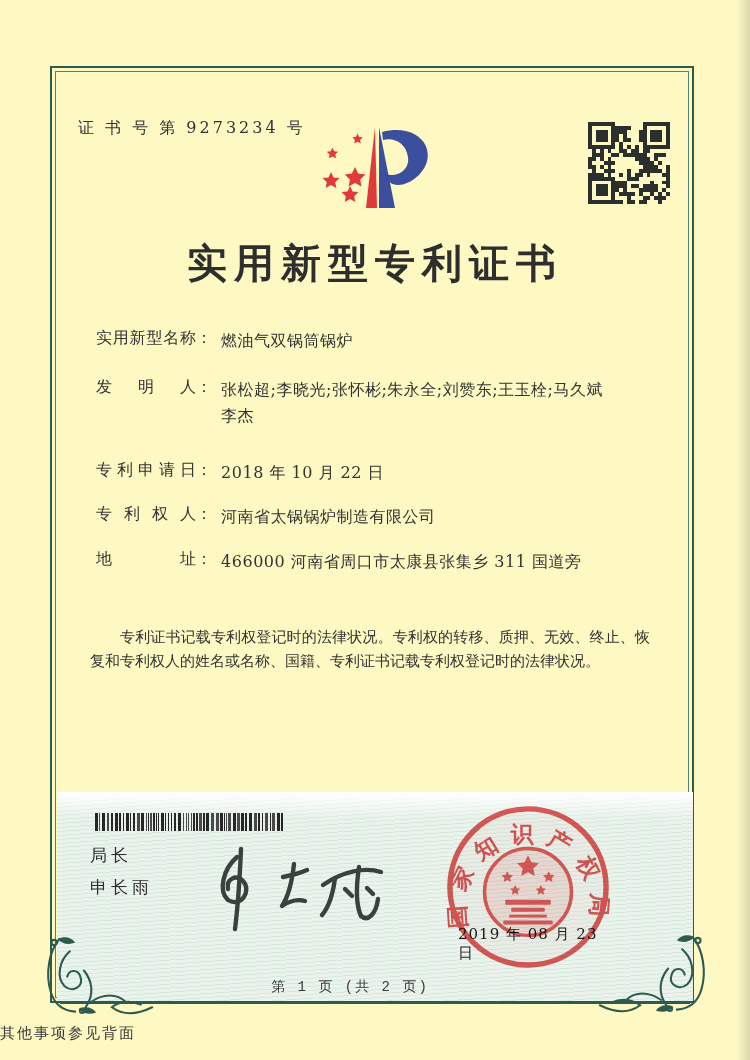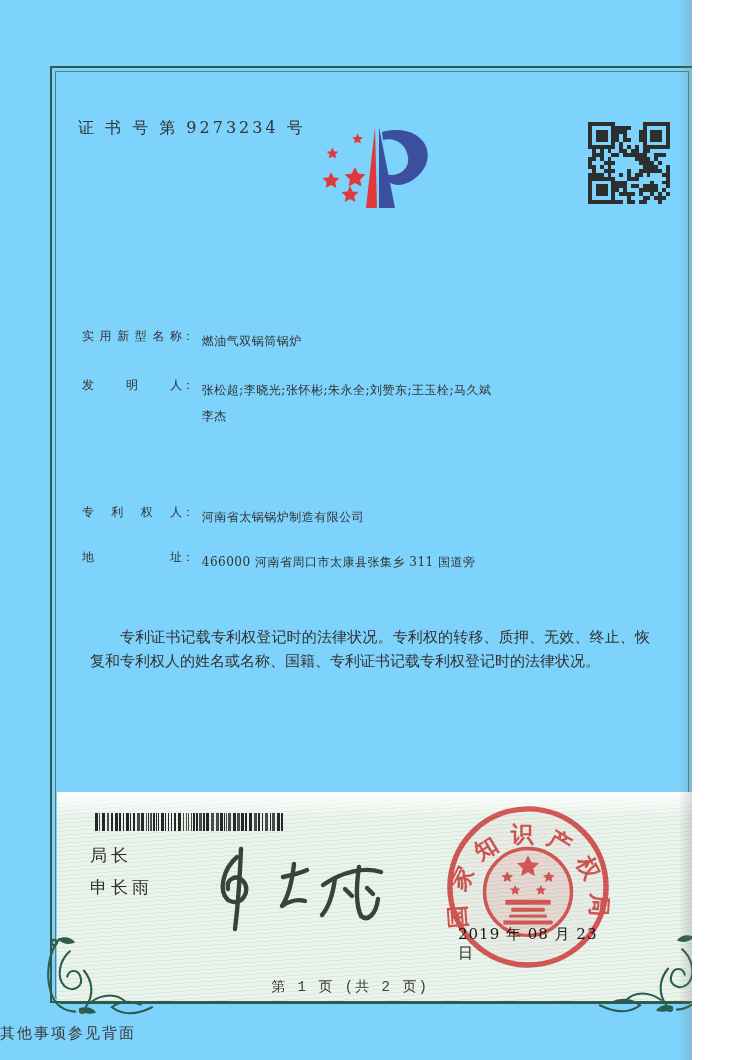--- a/index.html
+++ b/index.html
@@ -1,37 +1,37 @@
 <!DOCTYPE html>
 <html><head>
 <meta charset="utf-8">
 <style>
   html,body{margin:0;padding:0;}
   body{width:750px;height:1060px;background:#ffffff;font-family:"DejaVu Serif","Liberation Serif",serif;color:#2f2f2f;}
-  .page{position:relative;width:692px;height:1060px;overflow:hidden;background:#7dd3fc;}
+  .page{position:relative;width:750px;height:1060px;overflow:hidden;background:#fef9c3;}
   .page::after{content:"";position:absolute;right:0;top:0;width:14px;height:100%;
     background:linear-gradient(to right,rgba(0,0,0,0),rgba(120,120,120,.25));pointer-events:none;}
   
   .border-frame{position:absolute;left:50px;top:66px;width:644px;height:937px;
     border:2.5px solid #2d5c4e;box-sizing:border-box;}
   .border-frame::before{content:"";position:absolute;left:3px;top:3px;right:3px;bottom:3px;
     border:1px solid #55816f;}
   
   .green-band{position:absolute;left:57px;top:792px;width:636px;height:209px;
     background:
       linear-gradient(to bottom,#ffffff 0,rgba(255,255,255,0) 26px),
       repeating-linear-gradient(176deg,#eaf3ec 0px,#eaf3ec 3px,#d9e9de 3px,#d9e9de 4px);}
   .bottom-rule{position:absolute;left:60px;top:1001px;width:630px;height:3px;background:#2d5c4e;}
   .cert-no{position:absolute;left:78px;top:118px;font-size:16px;letter-spacing:3px;color:#333;}
   .logo{position:absolute;left:298px;top:110px;}
   .qr{position:absolute;left:588px;top:122px;width:82px;height:82px;}
   .title{position:absolute;left:0;top:236px;width:750px;text-align:center;
     font-size:40px;font-weight:bold;letter-spacing:7px;color:#2e2e2e;}
   
-  .row{position:absolute;left:82px;width:570px;font-size:12px;color:#333;}
+  .row{position:absolute;left:96px;width:570px;font-size:16px;color:#333;}
   .flabel{display:inline-block;width:100px;text-align:justify;text-align-last:justify;
     -moz-text-align-last:justify;text-justify:inter-character;vertical-align:top;}
   .colon{display:inline-block;vertical-align:top;}
   .fvalue{display:inline-block;margin-left:4px;letter-spacing:.5px;vertical-align:top;
     white-space:pre-line;max-width:430px;line-height:26px;}
   .pair2{position:absolute;left:295px;top:0;}
   .pair2 .flabel{width:100px;}
   
   .legal{position:absolute;left:90px;top:626px;width:560px;font-size:15px;line-height:23.5px;
     text-align:justify;color:#333;}
@@ -343,29 +343,34 @@
       <rect x="6" y="20" width="1" height="1" fill="#2b2f2e"></rect>
       <rect x="7" y="20" width="1" height="1" fill="#2b2f2e"></rect>
       <rect x="8" y="20" width="1" height="1" fill="#2b2f2e"></rect>
       <rect x="10" y="20" width="1" height="1" fill="#2b2f2e"></rect>
       <rect x="11" y="20" width="1" height="1" fill="#2b2f2e"></rect>
       <rect x="13" y="20" width="1" height="1" fill="#2b2f2e"></rect>
       <rect x="14" y="20" width="1" height="1" fill="#2b2f2e"></rect>
       <rect x="18" y="20" width="1" height="1" fill="#2b2f2e"></rect>
     </svg>
 
+  <div class="title">实用新型专利证书</div>
 
   <div class="row" style="top:328px">
     <span class="flabel">实用新型名称</span><span class="colon">：</span>
     <span class="fvalue">燃油气双锅筒锅炉</span>
   </div>
   <div class="row" style="top:377px">
     <span class="flabel">发明人</span><span class="colon">：</span>
     <span class="fvalue">张松超;李晓光;张怀彬;朱永全;刘赞东;王玉栓;马久斌
 李杰</span>
+  </div>
+  <div class="row" style="top:460px">
+    <span class="flabel">专利申请日</span><span class="colon">：</span>
+    <span class="fvalue">2018 年 10 月 22 日</span>
   </div>
   <div class="row" style="top:504px">
     <span class="flabel">专利权人</span><span class="colon">：</span>
     <span class="fvalue">河南省太锅锅炉制造有限公司</span>
   </div>
   <div class="row" style="top:549px">
     <span class="flabel">地址</span><span class="colon">：</span>
     <span class="fvalue">466000 河南省周口市太康县张集乡 311 国道旁</span>
   </div>
 

